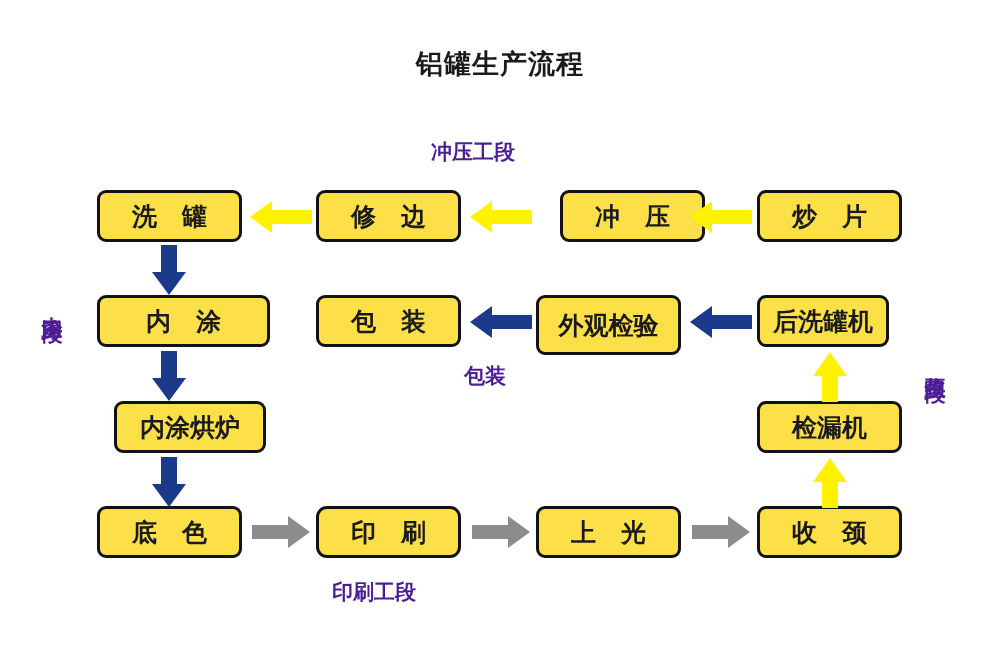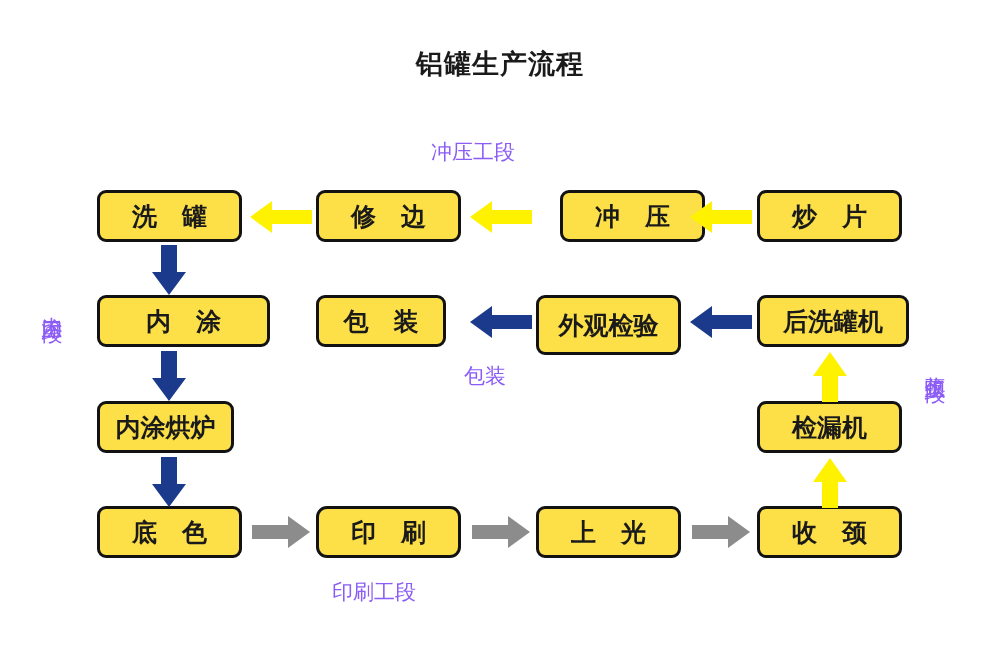--- a/index.html
+++ b/index.html
@@ -48,22 +48,22 @@
     font-weight: 600;
     color: #1a1a1a;
     white-space: nowrap;
   }
   .node.spaced { letter-spacing: 9px; text-indent: 9px; }
 
   
   .sec-label {
     position: absolute;
     font-size: 21px;
-    font-weight: 400;
-    color: #8b5cf6;
+    font-weight: 700;
+    color: #4c1d95;
     white-space: nowrap;
   }
   .sec-label.vertical {
     writing-mode: vertical-rl;
     text-orientation: upright;
     letter-spacing: 2px;
     line-height: 1;
   }
 
   
@@ -90,27 +90,27 @@
   <div class="node spaced" style="left:97px;  top:190px; width:145px; height:52px;">洗 罐</div>
 
   <div class="node spaced" style="left:316px; top:190px; width:145px; height:52px;">修 边</div>
 
   <div class="node spaced" style="left:536px; top:190px; width:145px; height:52px;margin-left:24px;">冲 压</div>
 
   <div class="node spaced" style="left:757px; top:190px; width:145px; height:52px;">炒 片</div>
 
   <div class="node spaced" style="left:97px;  top:295px; width:173px; height:52px;">内 涂</div>
 
-  <div class="node spaced" style="left:316px; top:295px; width:130px; height:52px;">包 装</div>
+  <div class="node spaced" style="left:316px; top:295px; width:145px; height:52px;">包 装</div>
 
   <div class="node" style="left:536px; top:295px; width:145px; height:60px;">外观检验</div>
 
-  <div class="node" style="left:757px; top:295px; width:152px; height:52px;">后洗罐机</div>
+  <div class="node" style="left:757px; top:295px; width:132px; height:52px;">后洗罐机</div>
 
-  <div class="node" style="left:97px;  top:401px; width:137px; height:52px;">内涂烘炉</div>
+  <div class="node" style="left:114px;  top:401px; width:152px; height:52px;">内涂烘炉</div>
 
   <div class="node" style="left:757px; top:401px; width:145px; height:52px;">检漏机</div>
 
   <div class="node spaced" style="left:97px;  top:506px; width:145px; height:52px;text-align:right;">底 色</div>
 
   <div class="node spaced" style="left:316px; top:506px; width:145px; height:52px;border-radius:11px;">印 刷</div>
 
   <div class="node spaced" style="left:536px; top:506px; width:145px; height:52px;">上 光</div>
 
   <div class="node spaced" style="left:757px; top:506px; width:145px; height:52px;">收 颈</div>

